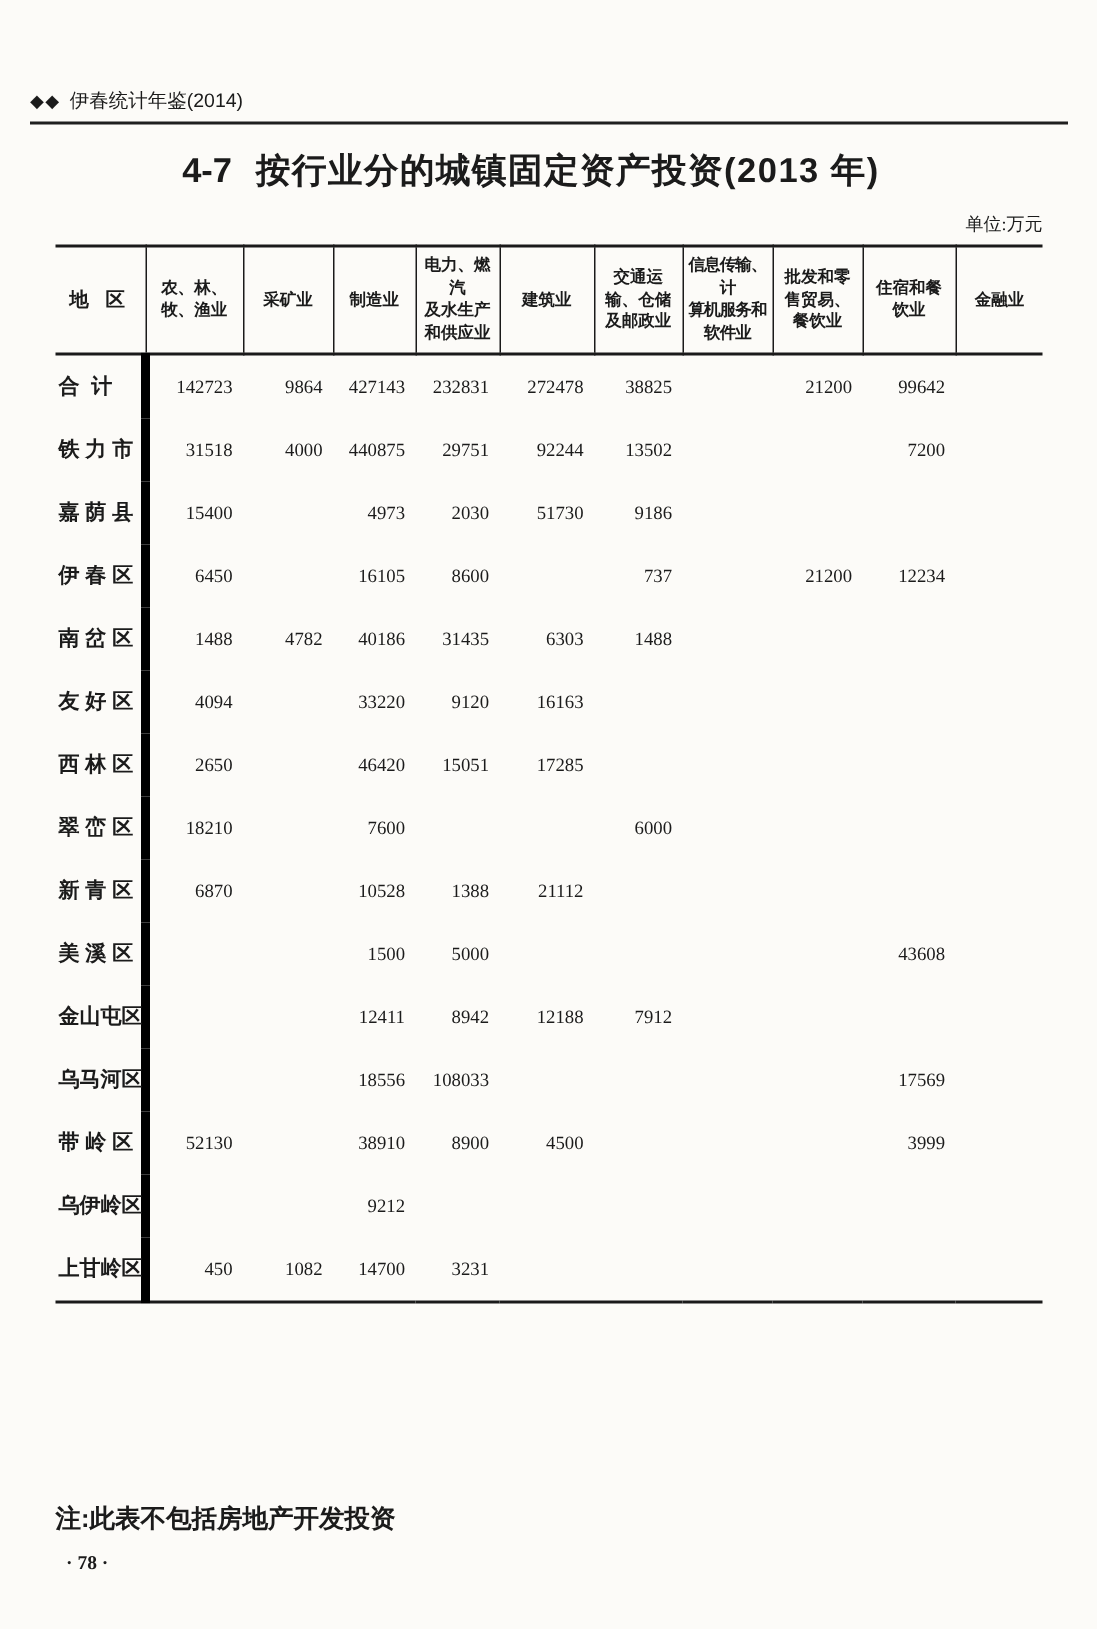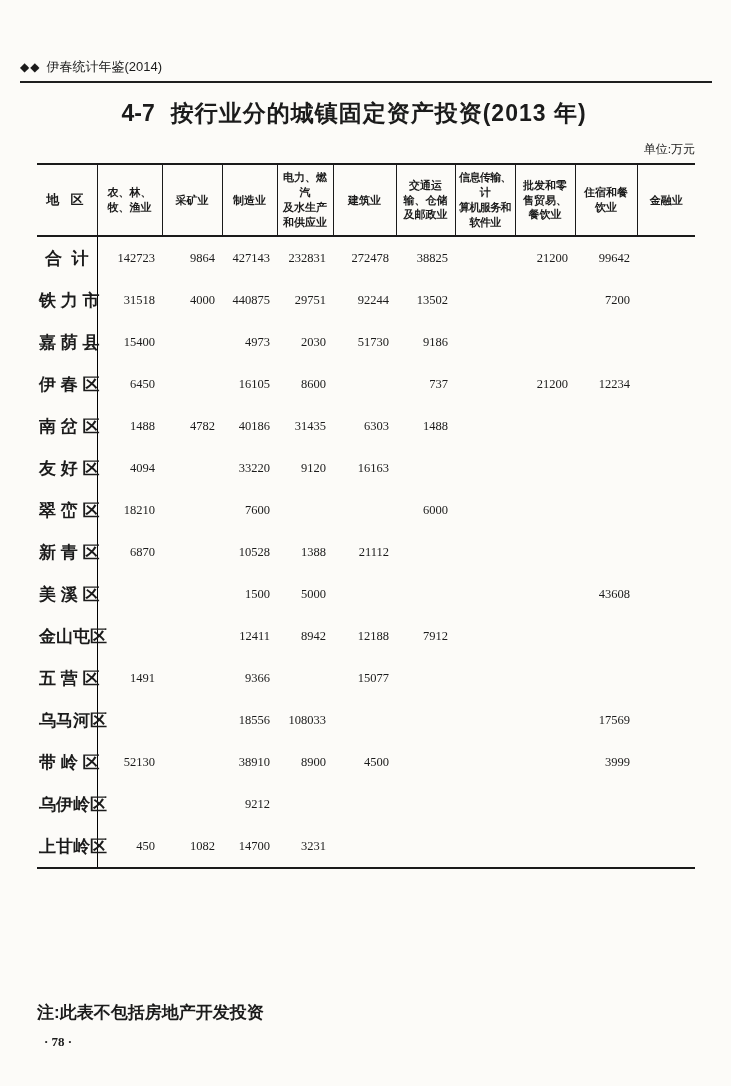--- a/index.html
+++ b/index.html
@@ -38,23 +38,23 @@
   }
   table.stat thead th + th{border-left:1px solid #1a1a1a;}
   table.stat th:nth-child(8){letter-spacing:-0.6px;}
   table.stat th:first-child{font-size:13px;letter-spacing:4px;}
   table.stat td{
     height:42px;padding:0 7px 0 0;vertical-align:middle;
     font-family:"Liberation Serif","DejaVu Serif",serif;
     font-size:12.5px;text-align:right;
   }
   table.stat td.region{
-    border-right:1px solid #000000;
+    border-right:6px solid #000000;
     font-family:"Liberation Sans","DejaVu Sans",sans-serif;
-    font-weight:bold;font-size:17px;text-align:center;padding:0 2px;
+    font-weight:bold;font-size:14px;text-align:left;padding:0 2px;
     white-space:pre;
   }
   .note{
     position:absolute;left:37px;top:1001px;font-size:17px;font-weight:bold;
   }
   .pageno{
     position:absolute;left:44px;top:1034px;font-size:13px;font-weight:bold;
     font-family:"Liberation Serif","DejaVu Serif",serif;
   }
 </style>
@@ -184,20 +184,33 @@
         <td class="num">33220</td>
         <td class="num">9120</td>
         <td class="num">16163</td>
         <td class="num"></td>
         <td class="num"></td>
         <td class="num"></td>
         <td class="num"></td>
         <td class="num"></td>
       </tr>
       <tr>
+        <td class="region">西 林 区</td>
+        <td class="num">2650</td>
+        <td class="num"></td>
+        <td class="num">46420</td>
+        <td class="num">15051</td>
+        <td class="num">17285</td>
+        <td class="num"></td>
+        <td class="num"></td>
+        <td class="num"></td>
+        <td class="num"></td>
+        <td class="num"></td>
+      </tr>
+      <tr>
         <td class="region">翠 峦 区</td>
         <td class="num">18210</td>
         <td class="num"></td>
         <td class="num">7600</td>
         <td class="num"></td>
         <td class="num"></td>
         <td class="num">6000</td>
         <td class="num"></td>
         <td class="num"></td>
         <td class="num"></td>
@@ -230,33 +243,20 @@
         <td class="num"></td>
       </tr>
       <tr>
         <td class="region">金山屯区</td>
         <td class="num"></td>
         <td class="num"></td>
         <td class="num">12411</td>
         <td class="num">8942</td>
         <td class="num">12188</td>
         <td class="num">7912</td>
-        <td class="num"></td>
-        <td class="num"></td>
-        <td class="num"></td>
-        <td class="num"></td>
-      </tr>
-      <tr>
-        <td class="region">五 营 区</td>
-        <td class="num">1491</td>
-        <td class="num"></td>
-        <td class="num">9366</td>
-        <td class="num"></td>
-        <td class="num">15077</td>
-        <td class="num"></td>
         <td class="num"></td>
         <td class="num"></td>
         <td class="num"></td>
         <td class="num"></td>
       </tr>
       <tr>
         <td class="region">乌马河区</td>
         <td class="num"></td>
         <td class="num"></td>
         <td class="num">18556</td>

